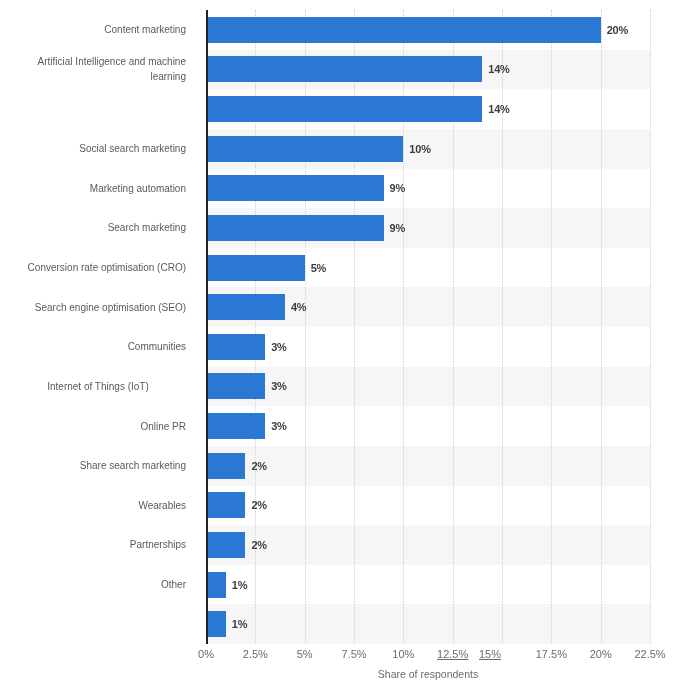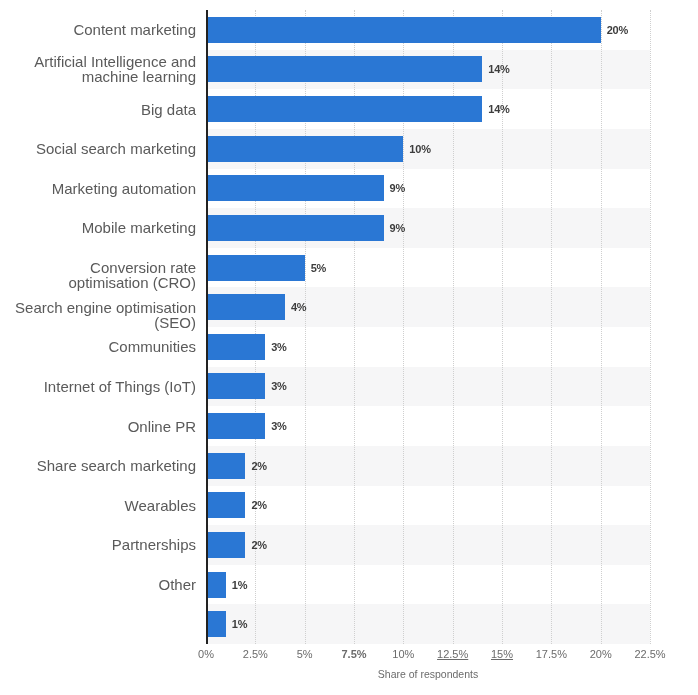--- a/index.html
+++ b/index.html
@@ -84,24 +84,24 @@
     white-space: nowrap;
     letter-spacing: -0.2px;
   }
 
   
   .cat-label {
     position: absolute;
     right: 0;
     width: 196px;
     text-align: right;
-    font-size: 15px;
+    font-size: 10px;
     color: #5a5a5a;
     line-height: 15px;
-    padding-right: 10px;
+    padding-right: 20px;
     box-sizing: border-box;
   }
   #cat-labels {
     position: absolute;
     left: 0;
     top: 10px;
     width: 206px;
     height: 634px;
   }
 
@@ -132,28 +132,27 @@
   }
 </style>
 </head>
 <body>
 
 <div id="chart-root">
 
   <div id="cat-labels">
       <div class="cat-label" style="top: 12.3125px;">Content marketing</div>
       <div class="cat-label" style="top: 44.4375px;">Artificial Intelligence and machine learning</div>
-      <div class="cat-label" style="top: 91.5625px;">Big data</div>
       <div class="cat-label" style="top: 131.188px;">Social search marketing</div>
       <div class="cat-label" style="top: 170.812px;">Marketing automation</div>
-      <div class="cat-label" style="top: 210.438px;">Mobile marketing</div>
+      <div class="cat-label" style="top: 210.438px;">Search marketing</div>
       <div class="cat-label" style="top: 289.688px;">Search engine optimisation (SEO)</div>
       <div class="cat-label" style="top: 250.062px;">Conversion rate optimisation (CRO)</div>
       <div class="cat-label" style="top: 329.312px;">Communities</div>
-      <div class="cat-label" style="top: 368.938px;">Internet of Things (IoT)</div>
+      <div class="cat-label" style="top: 368.938px; text-align: center;">Internet of Things (IoT)</div>
       <div class="cat-label" style="top: 408.562px;">Online PR</div>
       <div class="cat-label" style="top: 448.188px;">Share search marketing</div>
       <div class="cat-label" style="top: 487.812px;">Wearables</div>
       <div class="cat-label" style="top: 527.438px;">Partnerships</div>
       <div class="cat-label" style="top: 567.062px;">Other</div>
     </div>
 
   <div id="plot-area">
     <div class="band-layer">
         <div class="row-band" style="top: 39.625px; height: 39.625px;"></div>
@@ -243,24 +242,24 @@
         </div>
       </div>
   </div>
 
   <div class="axis-line"></div>
 
   <div id="x-ticks">
       <div class="x-tick" style="left: 0px;">0%</div>
       <div class="x-tick" style="left: 49.3333px;">2.5%</div>
       <div class="x-tick" style="left: 98.6667px;">5%</div>
-      <div class="x-tick" style="left: 148px; font-weight: bold;">7.5%</div>
+      <div class="x-tick" style="left: 148px;">7.5%</div>
       <div class="x-tick" style="left: 197.333px;">10%</div>
       <div class="x-tick" style="left: 246.667px; text-decoration: underline;">12.5%</div>
-      <div class="x-tick" style="left: 296px; text-decoration: underline;">15%</div>
+      <div class="x-tick" style="left: 284px; text-decoration: underline;">15%</div>
       <div class="x-tick" style="left: 345.333px;">17.5%</div>
       <div class="x-tick" style="left: 394.667px;">20%</div>
       <div class="x-tick" style="left: 444px;">22.5%</div>
     </div>
 
   <div id="x-axis-title">Share of respondents</div>
 
 </div>
 
 </body></html>

